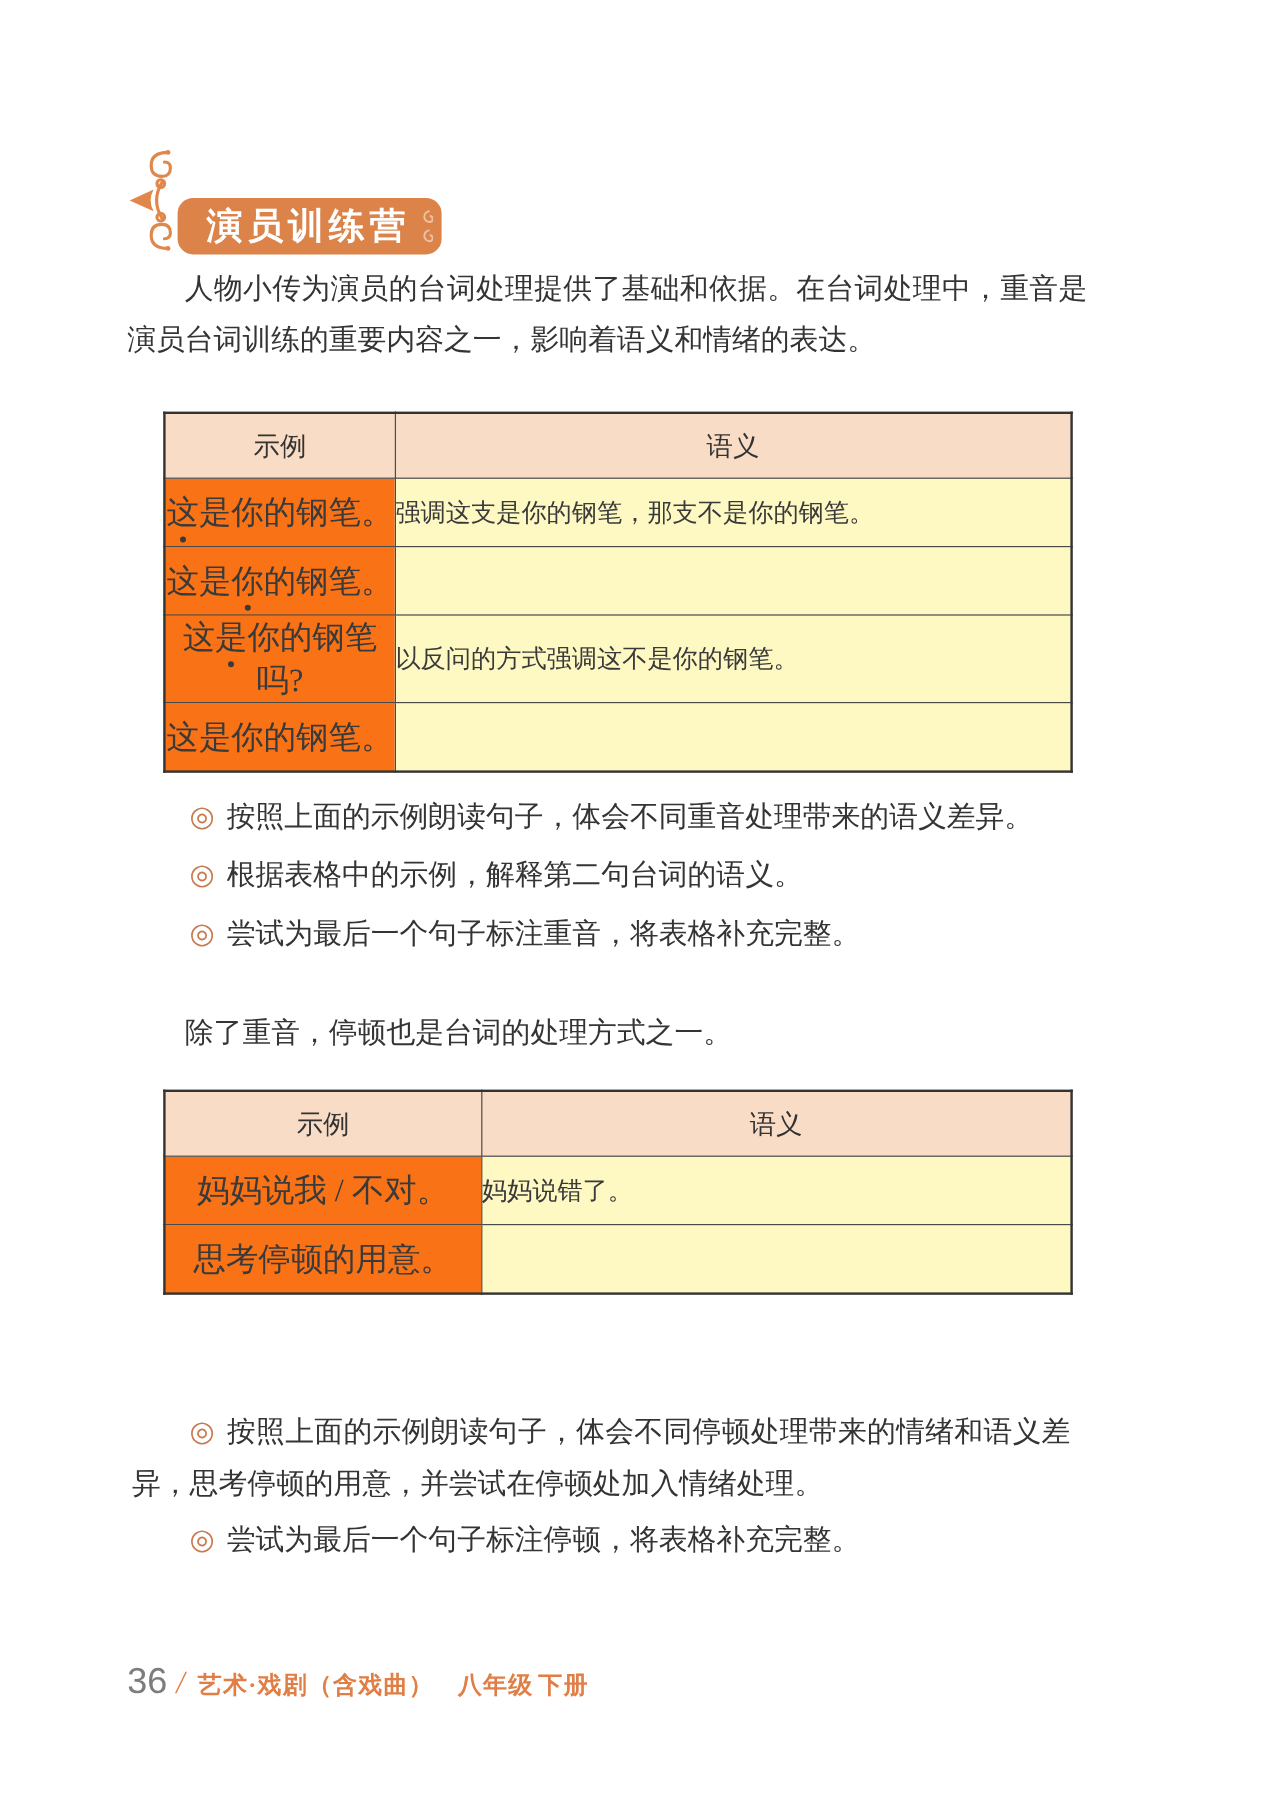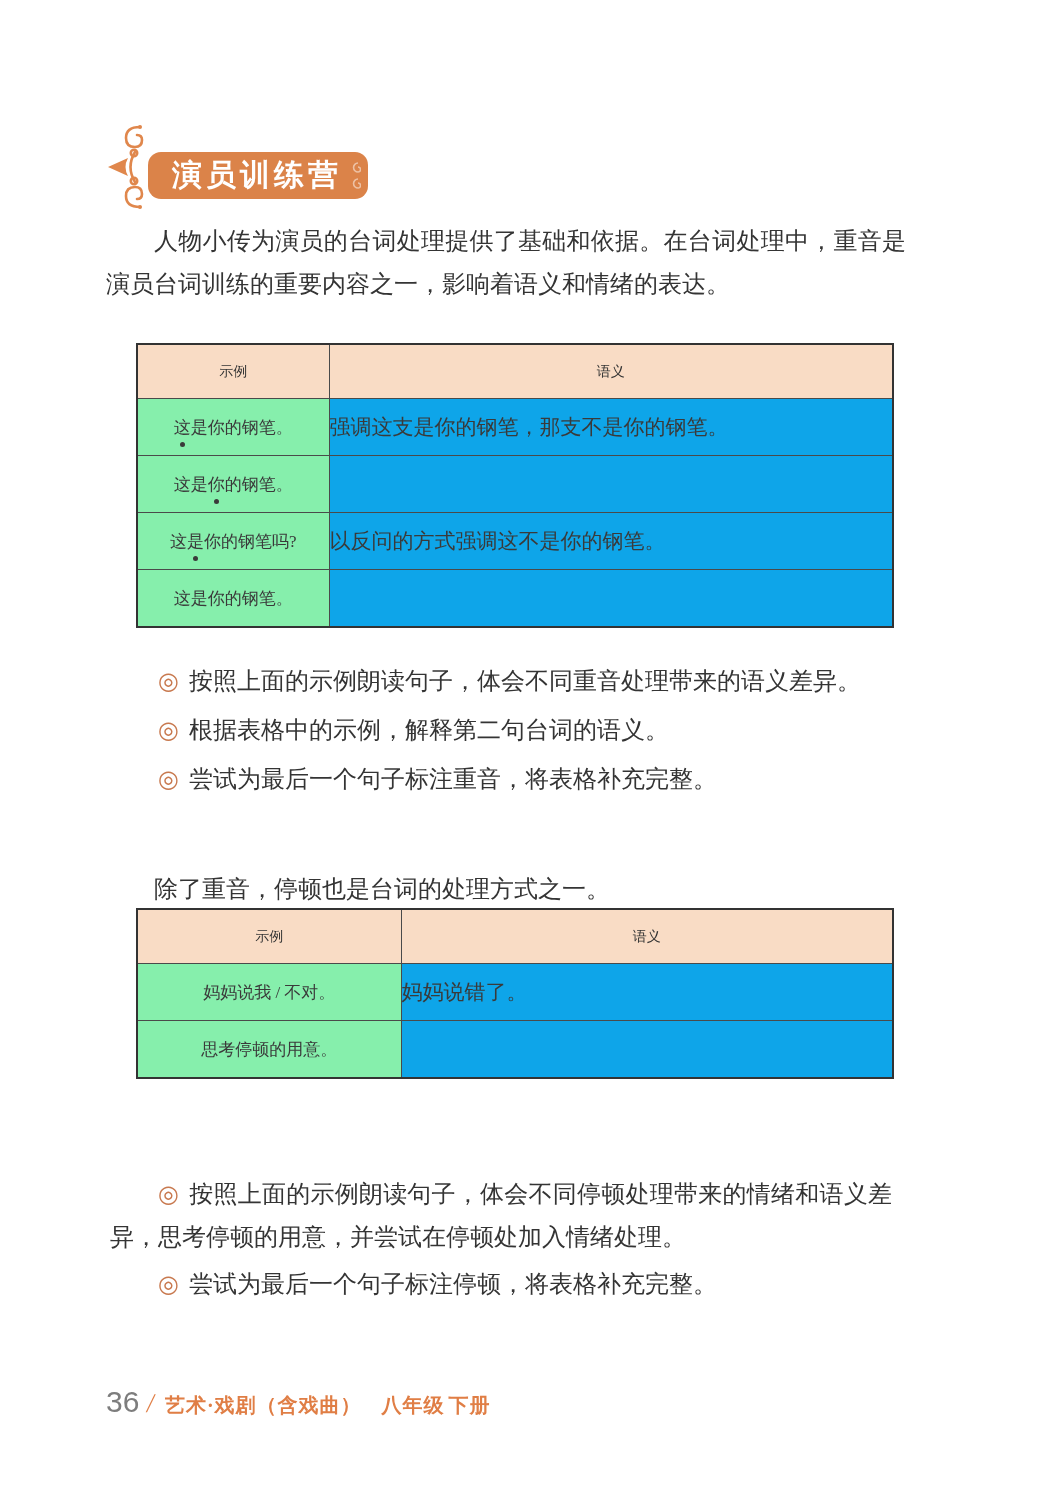--- a/index.html
+++ b/index.html
@@ -12,21 +12,21 @@
     color: #343434;
     overflow: hidden;
   }
 
   
   .header-wrap {
     position: absolute;
     left: 104px;
     top: 122px;
     display: flex;
-    align-items: center;
+    align-items: flex-end;
     font-family: Liberation Serif, serif;
   }
   .flourish { width: 52px; height: 90px; flex: 0 0 auto; }
   .badge {
     position: relative;
     margin-left: -8px;
     margin-top: 16px;
     height: 47px;
     padding: 0 26px 0 24px;
     background: #DB8349;
@@ -45,50 +45,50 @@
     position: absolute;
     left: 106px;
     width: 800px;
     font-size: 24px;
     line-height: 43px;
     text-indent: 2em;
     text-align: justify;
     margin: 0;
   }
   #intro  { top: 220px; }
-  #bridge { top: 868px; width: 840px; }
+  #bridge { top: 840px; width: 840px; }
 
   
   .tbl-wrap { position: absolute; left: 136px; }
   #table1 { top: 343px; }
   #table2 { top: 908px; }
   table.tbl {
     border-collapse: collapse;
     table-layout: fixed;
     border: 2px solid #333333;
   }
   table.tbl th, table.tbl td { border: 1px solid #4a4a4a; padding: 0; }
   table.tbl th {
     height: 53px;
     background: #F9DCC5;
-    font-size: 14px;
+    font-size: 22px;
     font-weight: normal;
     text-align: center;
     color: #333333;
     margin-top: 20px;
   }
   table.tbl td { height: 56px; }
   td.example {
-    background: #86efac;
+    background: #f97316;
     text-align: center;
-    font-size: 17px;
+    font-size: 27px;
     color: #3a3a3a;
   }
   td.meaning {
-    background: #0ea5e9;
+    background: #fef9c3;
     padding-left: 44px;
     font-size: 21px;
     color: #3a3a3a;
   }
   .em { position: relative; }
   .em:not(:empty)::after {
     content: "";
     position: absolute;
     left: 50%;
     margin-left: -2.5px;

